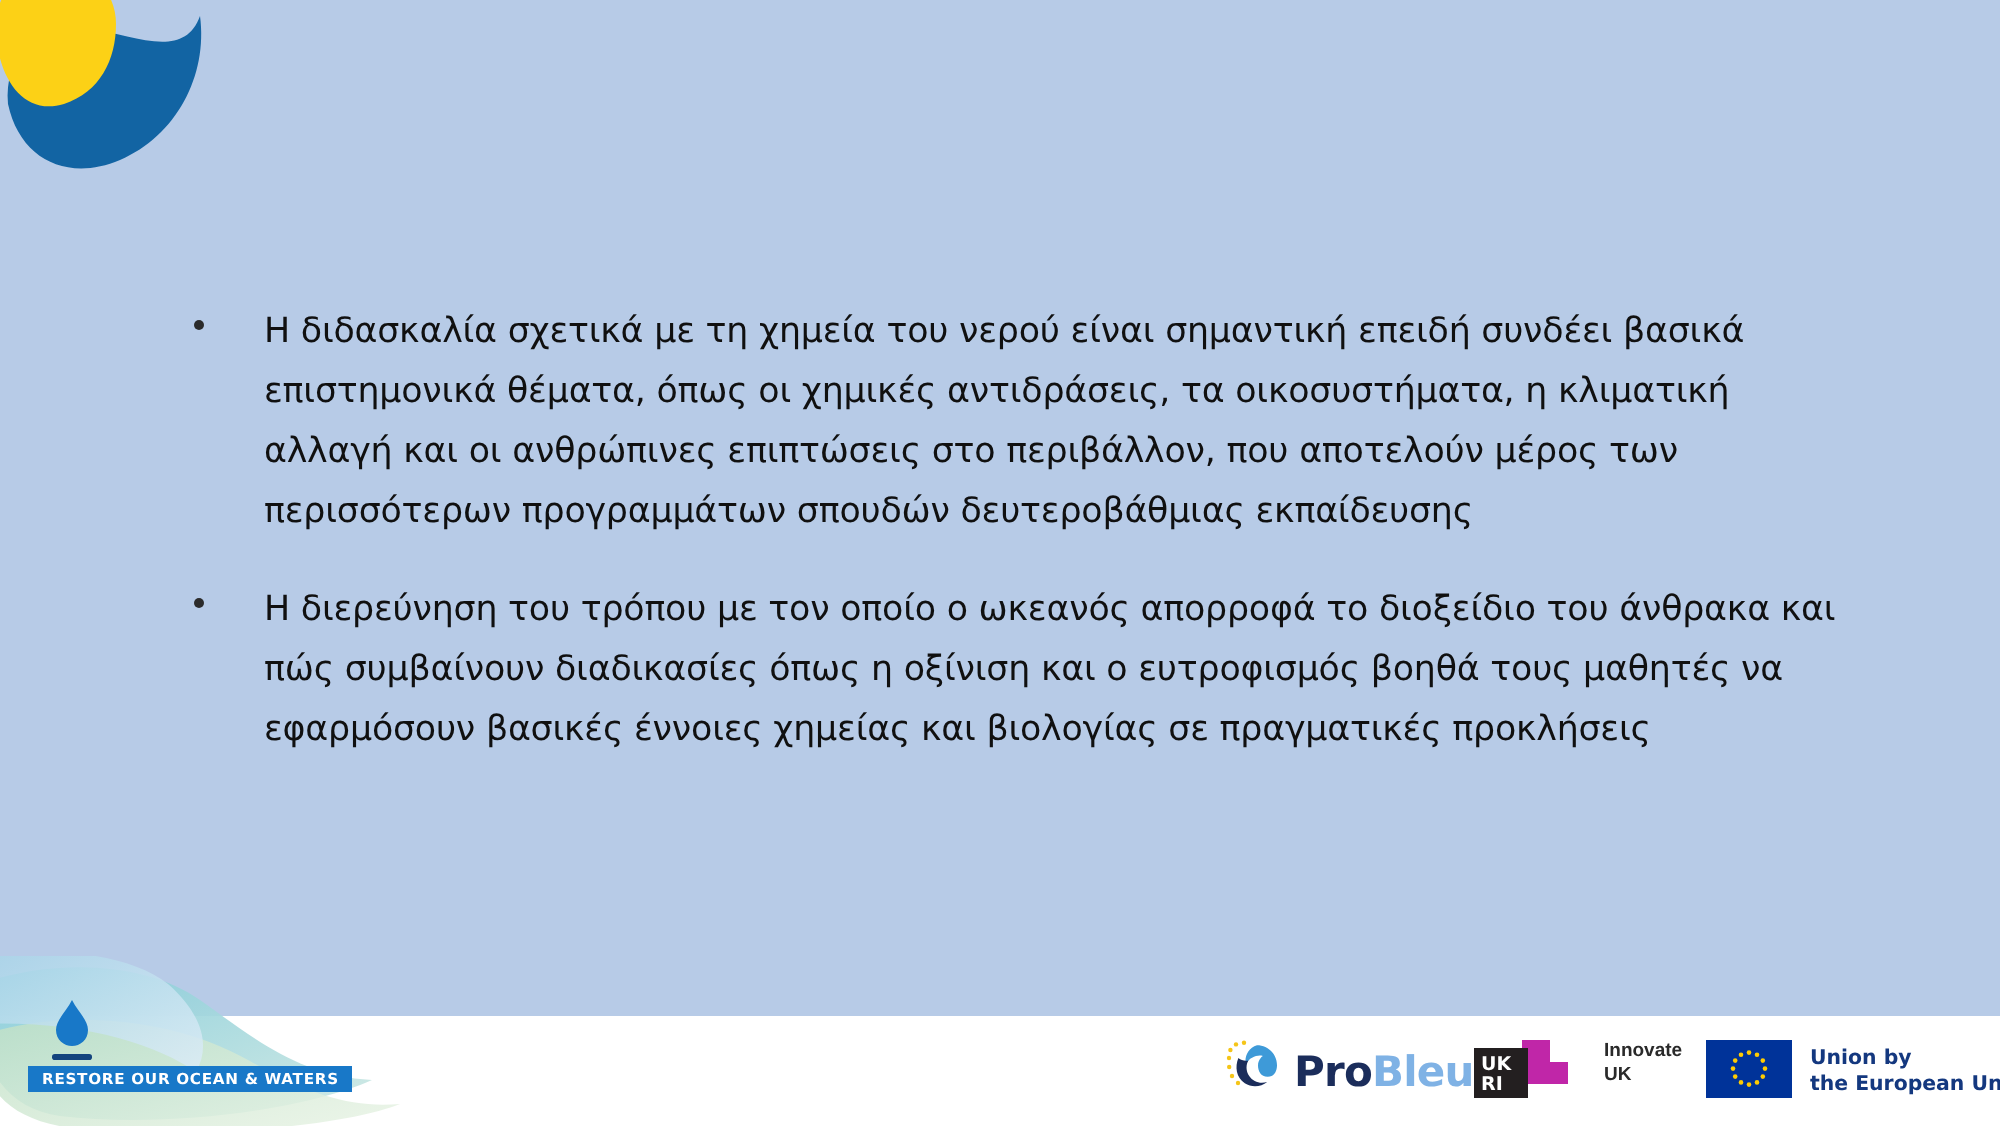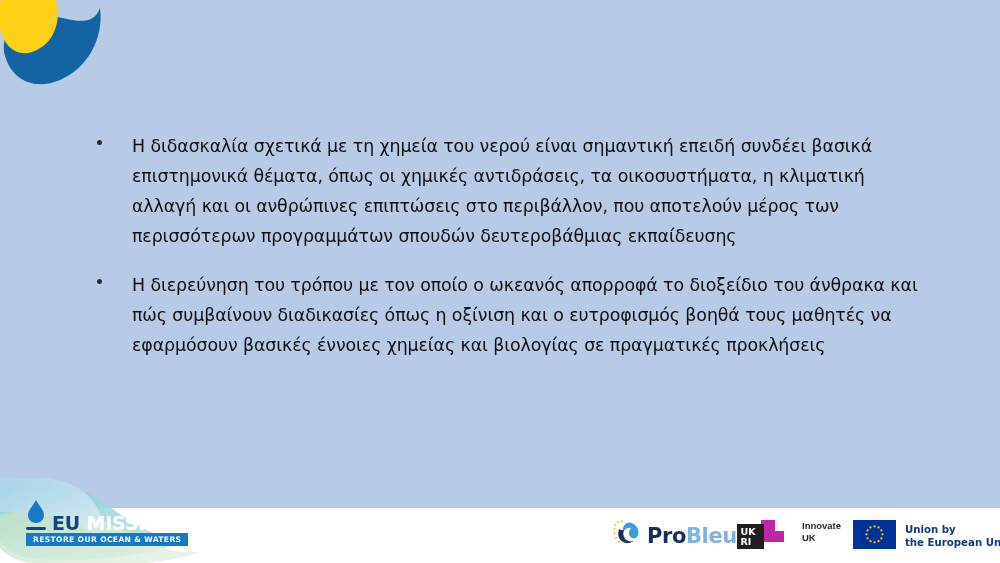--- a/index.html
+++ b/index.html
@@ -42,21 +42,21 @@
     font-size: 31px;
     font-weight: bold;
     color: #1b3a93;
     letter-spacing: 0.3px;
     line-height: 1.1;
   }
   
   .body-list {
     position: absolute;
     left: 92px;
-    top: 131px;
+    top: 151px;
     width: 830px;
   }
   .bullet-row {
     position: relative;
     display: block;
     margin-bottom: 19px;
     padding-left: 40px;
   }
   .bullet-dot {
     position: absolute;
@@ -99,21 +99,21 @@
     font-family: "DejaVu Sans", sans-serif;
     font-weight: bold;
     font-size: 19px;
     letter-spacing: -0.2px;
     white-space: nowrap;
   }
   .eum-eu { color: #14447e; }
   .eum-missions { color: #ffffff; }
   .eum-badge {
     position: absolute;
-    left: 26px;
+    left: 14px;
     top: 533px;
     background: #1878c8;
     color: #ffffff;
     font-family: "DejaVu Sans", sans-serif;
     font-weight: bold;
     font-size: 7.6px;
     letter-spacing: 0.35px;
     padding: 2px 7px 2px 7px;
     white-space: nowrap;
   }
@@ -220,23 +220,20 @@
       <path d="M-10 40 C28 26, 86 30, 124 52 C156 70, 176 76, 200 74 C170 86, 90 92, 36 86 C4 82, -10 66, -10 40 Z" fill="url(#ggreen)" opacity="0.85"></path>
       <path d="M-10 2 C20 -6, 64 -2, 84 14 C100 28, 106 44, 98 58 C78 44, 40 32, -10 34 Z" fill="url(#gblue2)" opacity="0.85"></path>
 
       <g transform="translate(26,22)">
         <path d="M10 0 C13 6, 18 10, 18 15 C18 20, 14 23, 10 23 C6 23, 2 20, 2 15 C2 10, 7 6, 10 0 Z" fill="#1878c8"></path>
         <rect x="0" y="27" width="20" height="3" rx="1.4" fill="#14447e"></rect>
         <path d="M0 33 C4 36, 7 36, 10 33 C13 36, 16 36, 20 33 L20 40 C14 44, 6 44, 0 40 Z" fill="#14447e"></path>
       </g>
     </svg>
   </div>
-  <div class="eum-text">
-    <span class="eum-eu">EU</span><span>&nbsp;</span><span class="eum-missions">MISSIONS</span>
-  </div>
   <div class="eum-badge">RESTORE OUR OCEAN &amp; WATERS</div>
 
   <div class="probleu">
     <span>
       <svg width="30" height="28" viewBox="0 0 30 28" xmlns="http://www.w3.org/2000/svg">
         <g fill="#f5c518">
           <circle cx="2.5" cy="9" r="1.1"></circle>
           <circle cx="3.2" cy="5" r="1.1"></circle>
           <circle cx="6" cy="2.2" r="1.1"></circle>
           <circle cx="10" cy="1.4" r="1.1"></circle>

